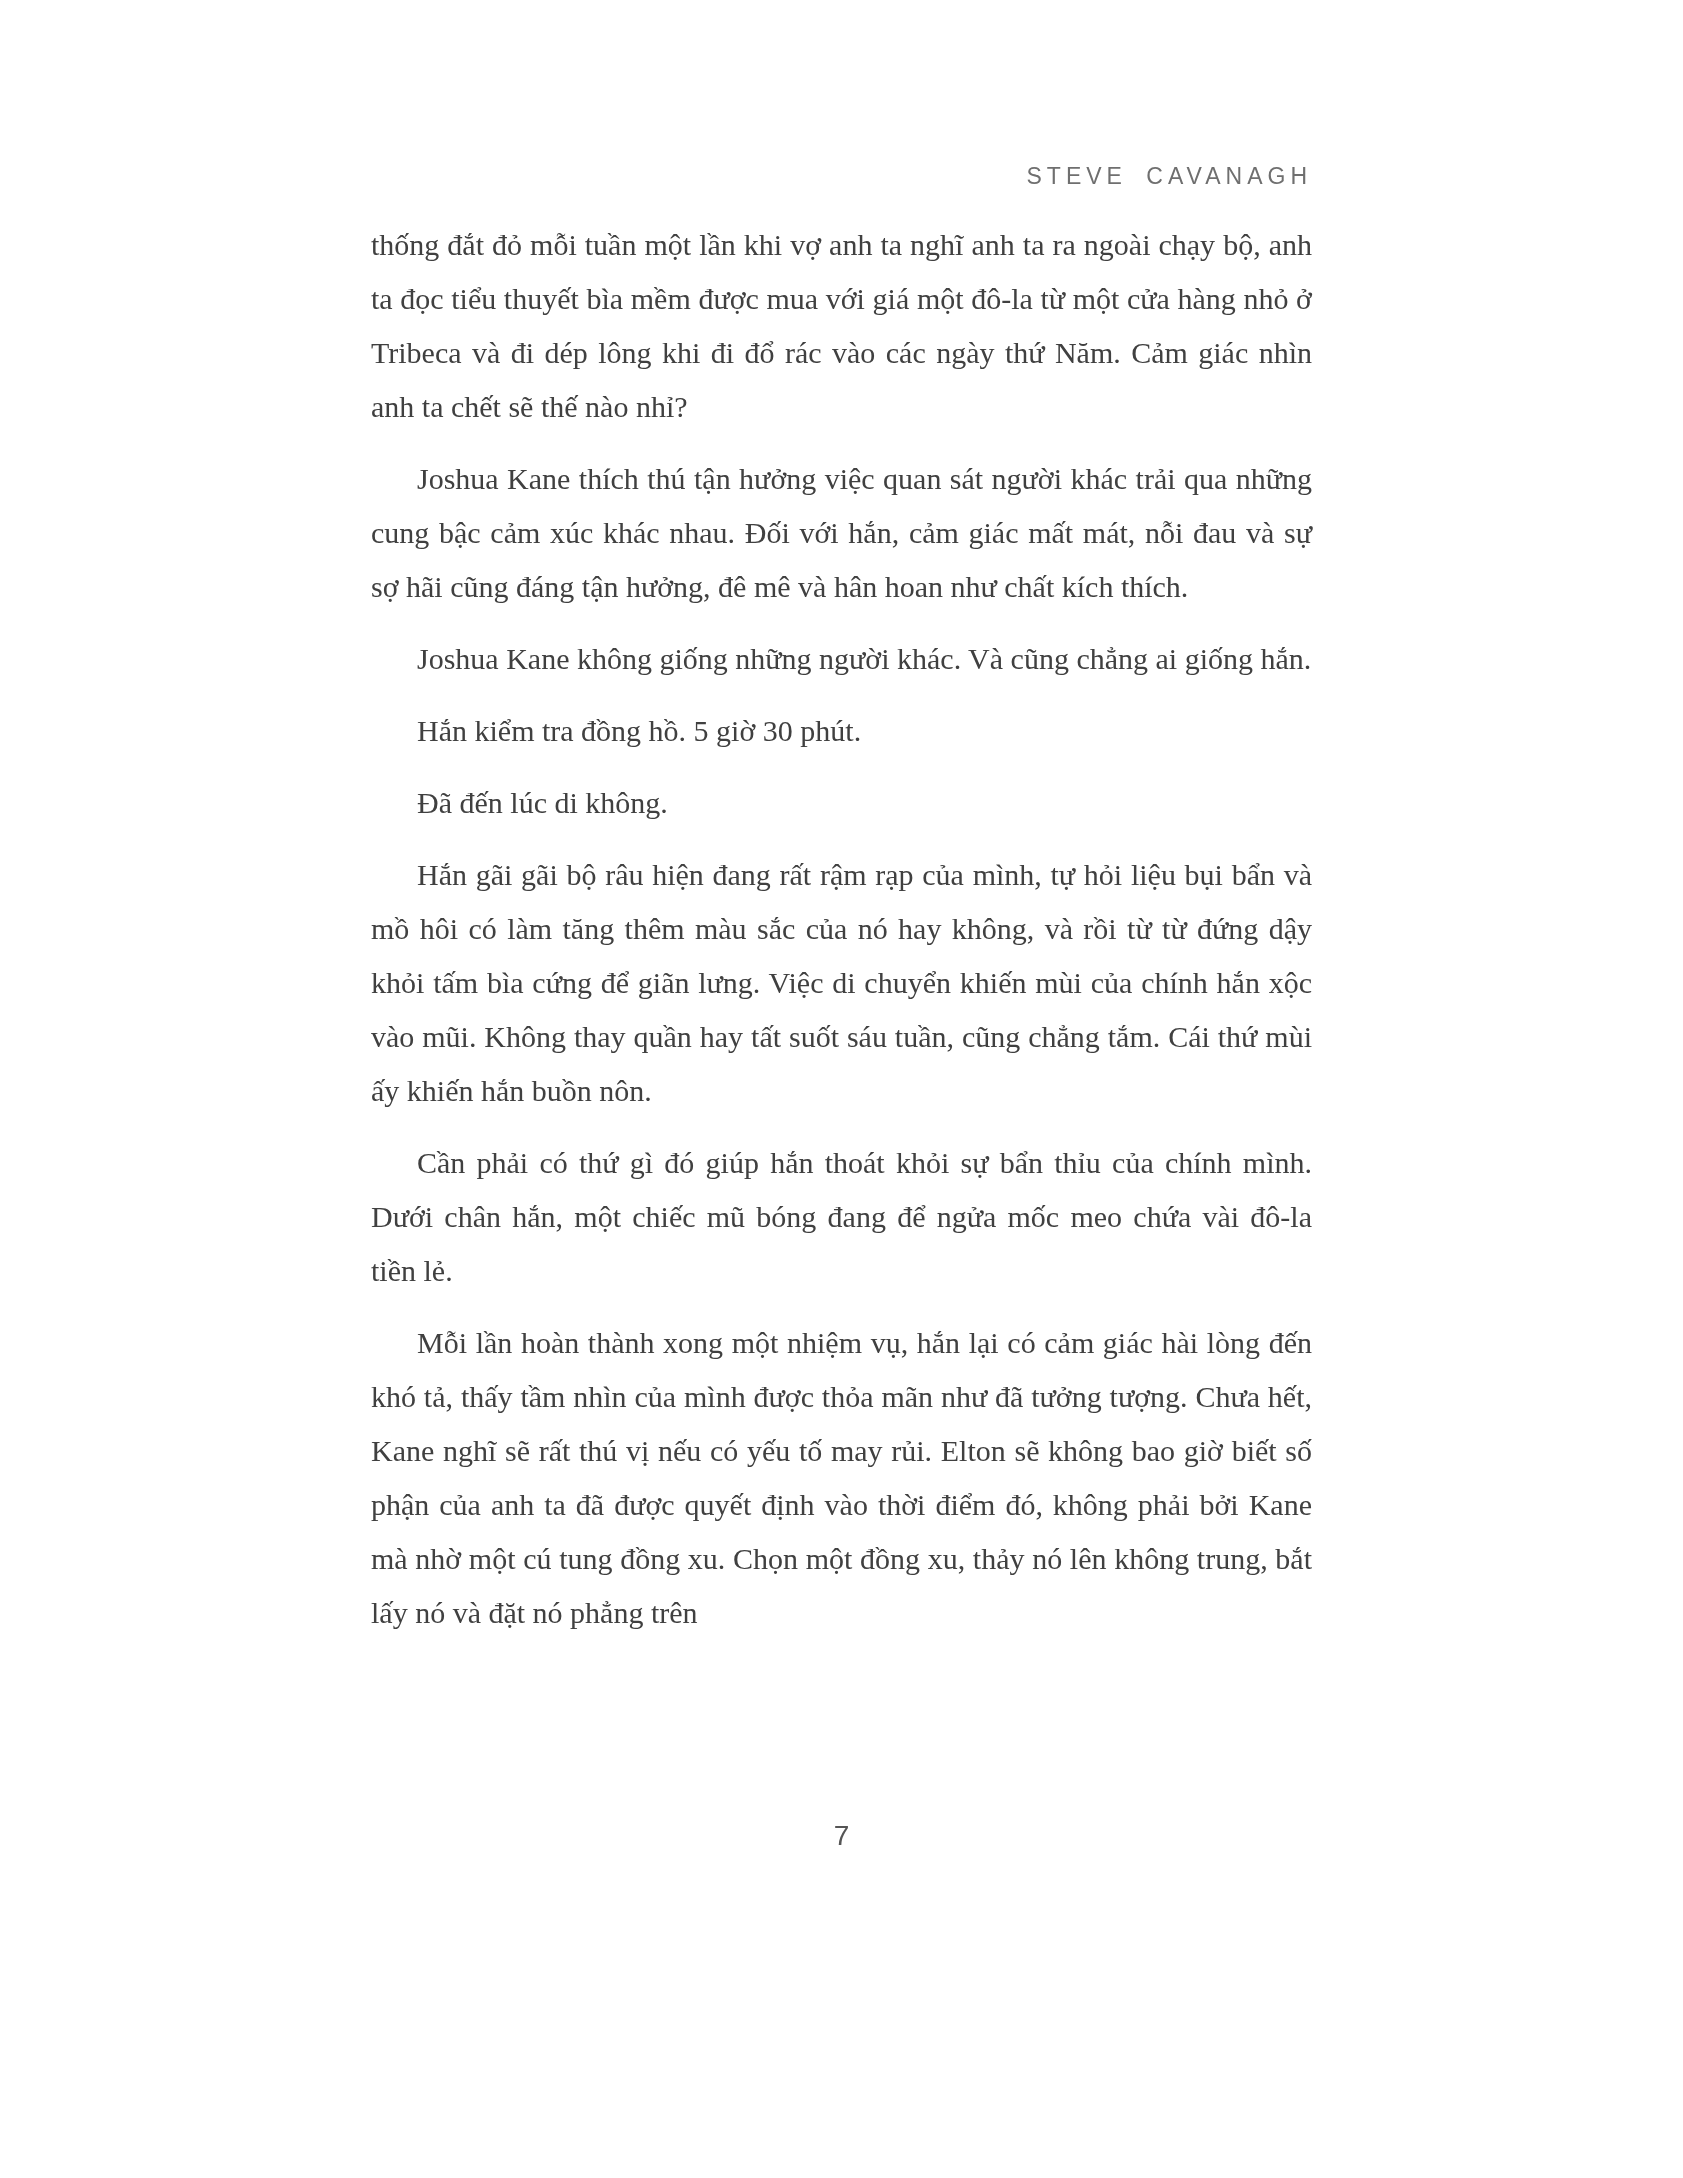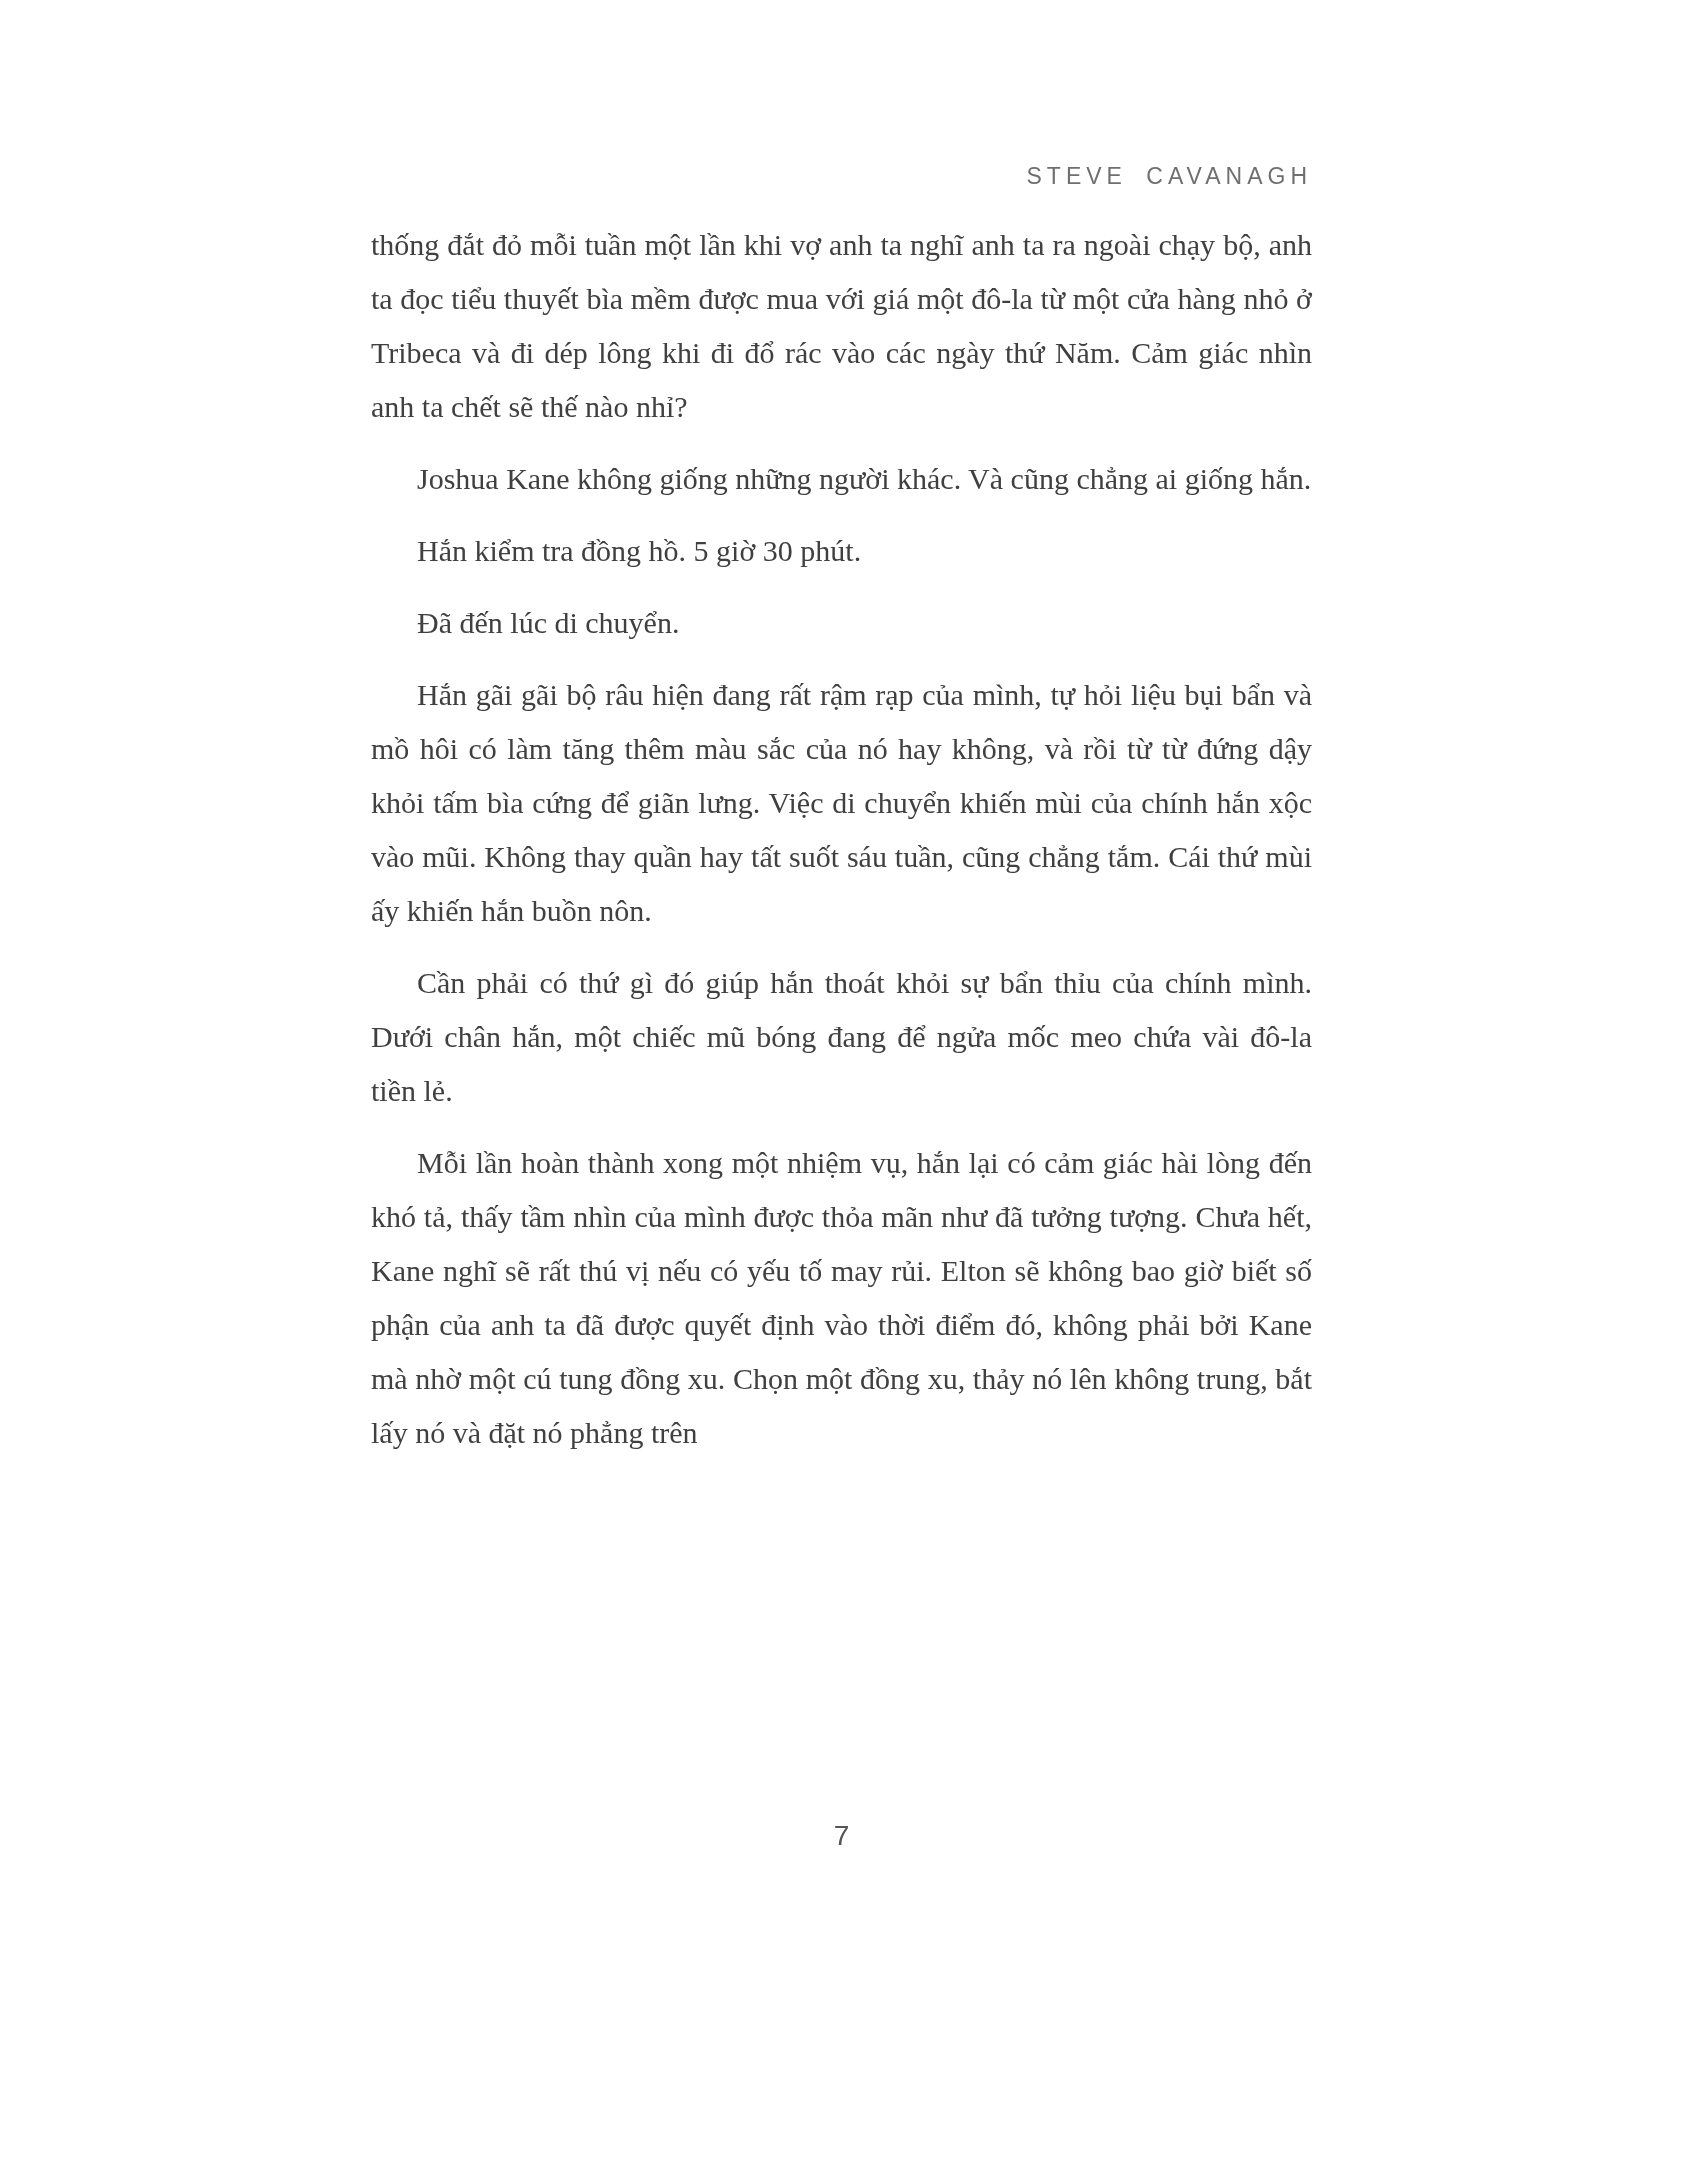--- a/index.html
+++ b/index.html
@@ -57,23 +57,24 @@
   }
 </style>
 </head>
 <body>
 
 <div class="page">
   <div class="content">
     <div class="running-header">STEVE CAVANAGH</div>
     <div class="body-text">
       <p class="para no-indent">thống đắt đỏ mỗi tuần một lần khi vợ anh ta nghĩ anh ta ra ngoài chạy bộ, anh ta đọc tiểu thuyết bìa mềm được mua với giá một đô-la từ một cửa hàng nhỏ ở Tribeca và đi dép lông khi đi đổ rác vào các ngày thứ Năm. Cảm giác nhìn anh ta chết sẽ thế nào nhỉ?</p>
+      <p class="para">Joshua Kane thích thú tận hưởng việc quan sát người khác trải qua những cung bậc cảm xúc khác nhau. Đối với hắn, cảm giác mất mát, nỗi đau và sự sợ hãi cũng đáng tận hưởng, đê mê và hân hoan như chất kích thích.</p>
       <p class="para">Joshua Kane không giống những người khác. Và cũng chẳng ai giống hắn.</p>
       <p class="para">Hắn kiểm tra đồng hồ. 5 giờ 30 phút.</p>
-      <p class="para">Đã đến lúc di chuyển.</p>
+      <p class="para">Đã đến lúc di không.</p>
       <p class="para">Hắn gãi gãi bộ râu hiện đang rất rậm rạp của mình, tự hỏi liệu bụi bẩn và mồ hôi có làm tăng thêm màu sắc của nó hay không, và rồi từ từ đứng dậy khỏi tấm bìa cứng để giãn lưng. Việc di chuyển khiến mùi của chính hắn xộc vào mũi. Không thay quần hay tất suốt sáu tuần, cũng chẳng tắm. Cái thứ mùi ấy khiến hắn buồn nôn.</p>
       <p class="para">Cần phải có thứ gì đó giúp hắn thoát khỏi sự bẩn thỉu của chính mình. Dưới chân hắn, một chiếc mũ bóng đang để ngửa mốc meo chứa vài đô-la tiền lẻ.</p>
       <p class="para">Mỗi lần hoàn thành xong một nhiệm vụ, hắn lại có cảm giác hài lòng đến khó tả, thấy tầm nhìn của mình được thỏa mãn như đã tưởng tượng. Chưa hết, Kane nghĩ sẽ rất thú vị nếu có yếu tố may rủi. Elton sẽ không bao giờ biết số phận của anh ta đã được quyết định vào thời điểm đó, không phải bởi Kane mà nhờ một cú tung đồng xu. Chọn một đồng xu, thảy nó lên không trung, bắt lấy nó và đặt nó phẳng trên</p>
     </div>
   </div>
   <div class="page-number">7</div>
 </div>
 
 
 </body></html>

